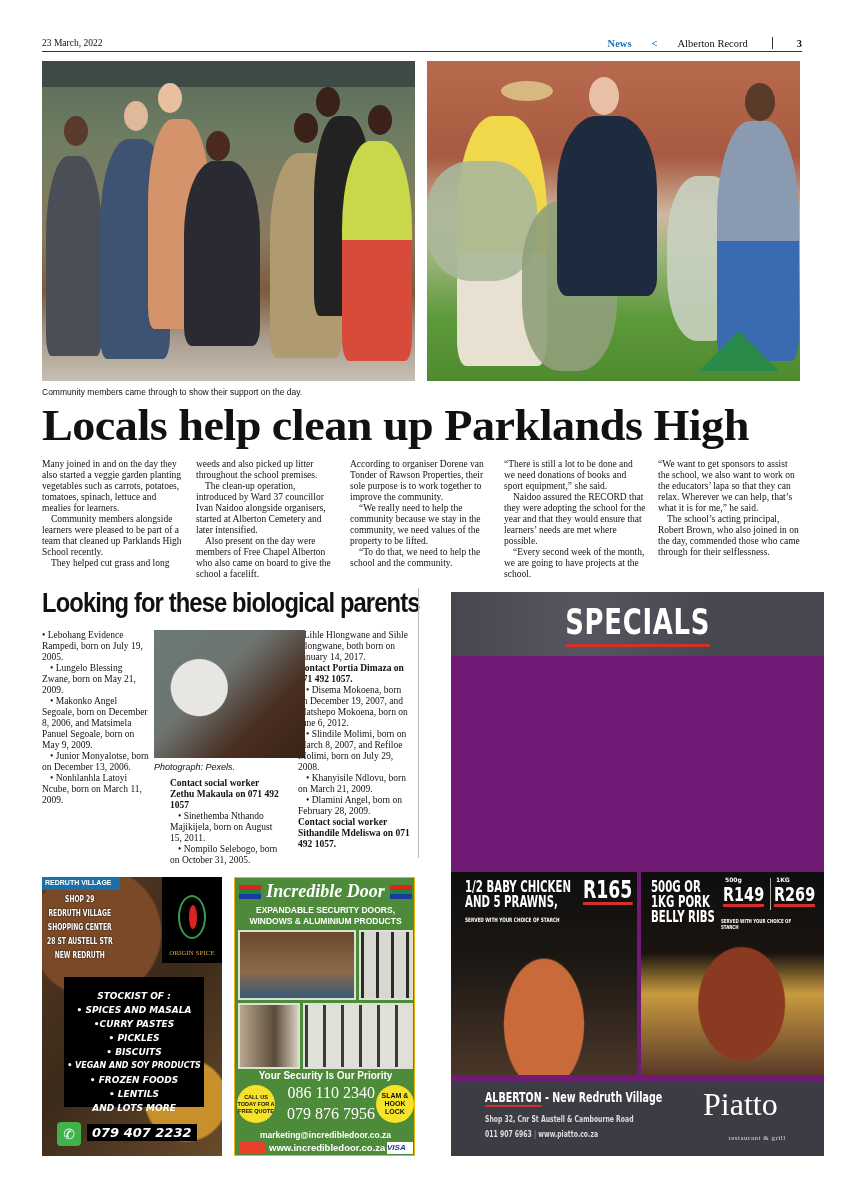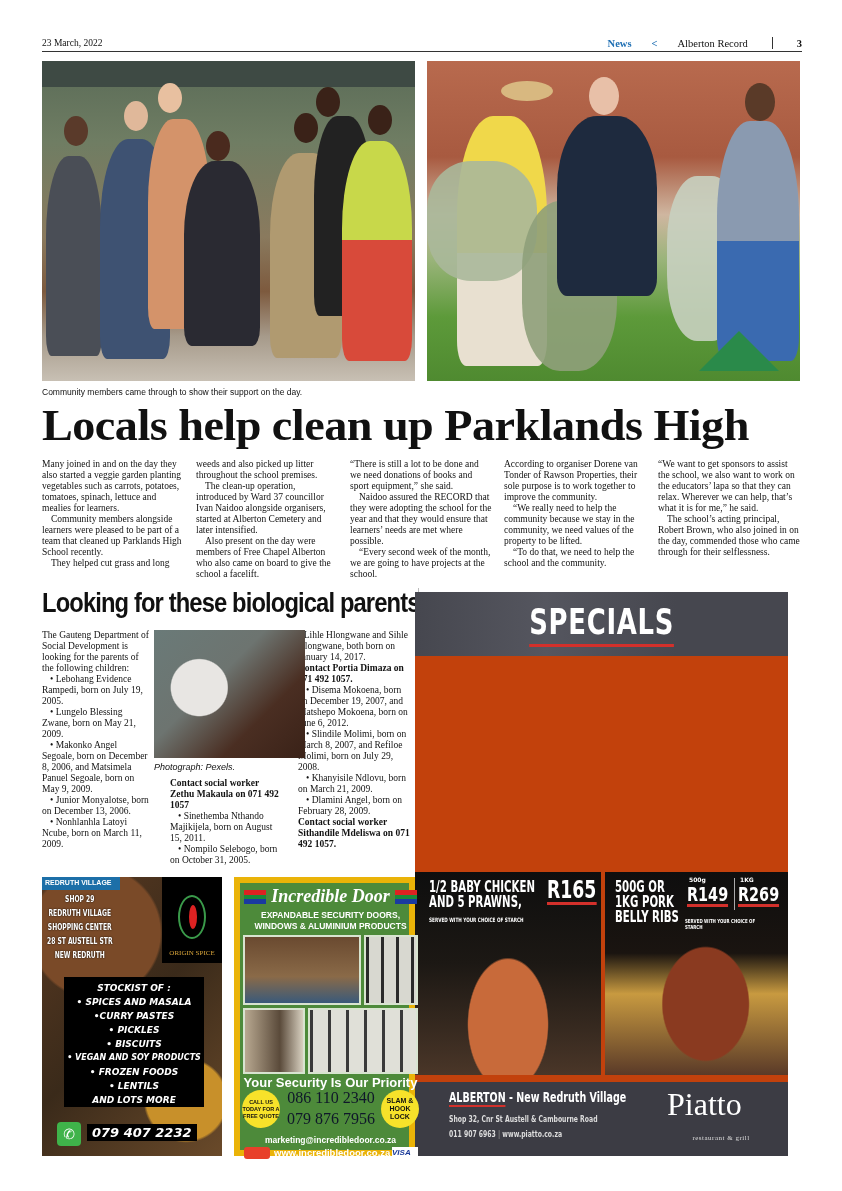--- a/index.html
+++ b/index.html
@@ -24,51 +24,51 @@
 .body-cols p+p{text-indent:9px}
 .sub-head{left:42px;top:588px;font-family:"Liberation Sans",sans-serif;font-size:27px;letter-spacing:-1px;transform:scaleX(.88);transform-origin:left}
 .vrule{left:418px;top:588px;width:1px;height:270px;background:#bbb}
 .parents{left:42px;top:630px;font-size:9.5px;line-height:11px}
 .pcol{position:absolute}
 .pcol p+p{text-indent:8px}
 .pcol b{font-weight:bold}
 .kid-photo{left:154px;top:630px;width:151px;height:128px;background:radial-gradient(circle at 30% 45%,#e8e6e3 0 22%,transparent 23%),linear-gradient(135deg,#6a7a78 0%,#6d7470 40%,#4a2e22 70%,#3a2218 100%)}
 .photo-cap{left:154px;top:762px;font-family:"Liberation Sans",sans-serif;font-style:italic;font-size:9px}
 
-.specials{left:415px;top:592px;width:373px;height:564px;background:#c2410c}
+.specials{left:451px;top:592px;width:373px;height:564px;background:#701a75}
 .sp-head{position:absolute;left:0;top:0;width:373px;height:64px;background:linear-gradient(90deg,#46474f 0%,#55565f 35%,#46474f 70%);display:flex;align-items:center;justify-content:center}
 .sp-title{font-family:"DejaVu Sans",sans-serif;font-weight:bold;color:#fff;font-size:36px;letter-spacing:1px;transform:scaleX(.72);border-bottom:3px solid #d3302b;padding-bottom:2px}
 .sp-main{position:absolute;left:0;top:68px;width:373px;height:208px;background:radial-gradient(ellipse at 45% 70%,#7a3a1e 0 25%,transparent 26%),radial-gradient(ellipse at 70% 40%,#e8b64a 0 18%,transparent 19%),linear-gradient(180deg,#0e0e0e 0%,#1a1512 50%,#3a2a22 100%)}
 .cond{font-family:"DejaVu Sans",sans-serif;font-weight:bold;color:#fff;transform-origin:left;display:block}
 .sp-item1{position:absolute;left:22px;top:10px;font-size:16px;transform:scaleX(.68)}
 .sp-sub{position:absolute;font-size:10px;transform:scaleX(.65)}
 .price{position:absolute;font-family:"DejaVu Sans",sans-serif;font-weight:bold;color:#fff;transform-origin:left;border-bottom:3px solid #d3302b;line-height:1}
 .sp-left{position:absolute;left:0;top:280px;width:186px;height:203px;background:radial-gradient(ellipse at 50% 75%,#c86a3a 0 30%,transparent 31%),linear-gradient(180deg,#0e0e0e 0%,#1c1814 45%,#4a3628 100%)}
 .sp-right{position:absolute;left:190px;top:280px;width:183px;height:203px;background:radial-gradient(ellipse at 55% 65%,#8a3a20 0 30%,transparent 31%),linear-gradient(180deg,#0e0e0e 0%,#1a1410 40%,#c89a40 60%,#5a3a28 100%)}
 .sp-foot{position:absolute;left:0;top:490px;width:373px;height:74px;background:#3c3c44}
 .beer{position:absolute;left:290px;top:90px;width:26px;height:92px;background:linear-gradient(90deg,#1f6a2a,#3fa04a,#1f6a2a);border-radius:8px 8px 3px 3px}
 
 .spice{left:42px;top:877px;width:180px;height:279px;background:radial-gradient(circle at 30% 20%,#7a4a28 0 25%,transparent 26%),radial-gradient(circle at 80% 80%,#c8902a 0 15%,transparent 16%),linear-gradient(135deg,#5a3a22,#3a2a1a 50%,#6a4a2a)}
 .spice-logo{position:absolute;left:0;top:0;width:78px;height:13px;background:#1c6fa8;color:#fff;font-family:"Liberation Sans",sans-serif;font-weight:bold;font-size:7px;padding:2px 3px}
 .spice-addr{position:absolute;left:4px;top:16px;width:90px;color:#fff;font-family:"DejaVu Sans",sans-serif;font-weight:bold;font-size:8px;line-height:14px;text-align:center;transform:scaleX(.75);transform-origin:left;text-shadow:0 0 2px #000}
 .spice-brand{position:absolute;left:120px;top:0;width:60px;height:86px;background:#000;display:flex;flex-direction:column;align-items:center;justify-content:flex-end;padding-bottom:6px}
 .spice-brand span{color:#d9a53a;font-size:7px;font-family:"Liberation Serif",serif}
-.spice-box{position:absolute;left:22px;top:100px;width:140px;height:130px;background:#000;color:#fff;font-family:"DejaVu Sans",sans-serif;font-weight:bold;font-style:italic;font-size:9px;line-height:14px;text-align:center;padding-top:4px}
+.spice-box{position:absolute;left:22px;top:100px;width:140px;height:130px;background:#000;color:#fff;font-family:"DejaVu Sans",sans-serif;font-weight:bold;font-style:italic;font-size:9px;line-height:14px;text-align:center;padding-top:12px}
 .spice-wa{position:absolute;left:15px;top:245px;width:24px;height:24px;background:#3fb34a;border-radius:4px;display:flex;align-items:center;justify-content:center;color:#fff;font-size:14px}
 .spice-phone{position:absolute;left:45px;top:247px;background:#000;color:#fff;font-family:"DejaVu Sans",sans-serif;font-weight:bold;font-style:italic;font-size:13px;padding:1px 5px}
 
-.door{left:234px;top:877px;width:181px;height:279px;background:#4d8a3a;border:6px solid #eab308}
+.door{left:234px;top:877px;width:181px;height:279px;background:#4d8a3a;border:1px solid #eab308}
 .door-title{position:absolute;left:0;top:3px;width:181px;text-align:center;color:#fff;font-family:"Liberation Serif",serif;font-style:italic;font-weight:bold;font-size:18px}
 .flag{position:absolute;top:7px;width:22px;height:14px;background:linear-gradient(180deg,#d22 0 33%,#fff 33% 38%,#1a8a3a 38% 62%,#fff 62% 67%,#1a3aa0 67%)}
 .door-sub{position:absolute;left:0;top:27px;width:181px;text-align:center;color:#fff;font-family:"Liberation Sans",sans-serif;font-weight:bold;font-size:8.5px;line-height:11px}
 .door-img{position:absolute;border:2px solid #d8e4d0}
-.door-priority{position:absolute;left:0;top:192px;width:181px;text-align:center;color:#fff;font-family:"Liberation Sans",sans-serif;font-weight:bold;font-size:13px}
+.door-priority{position:absolute;left:0;top:192px;width:181px;text-align:center;color:#fff;font-family:"Liberation Sans",sans-serif;font-weight:bold;font-size:10px}
 .door-call{position:absolute;left:2px;top:207px;width:38px;height:38px;background:#f7e22a;border-radius:50%;font-family:"Liberation Sans",sans-serif;font-weight:bold;font-size:5.5px;text-align:center;display:flex;align-items:center;justify-content:center;line-height:7px}
 .door-slam{position:absolute;left:141px;top:207px;width:38px;height:38px;background:#f7e22a;border-radius:50%;font-family:"Liberation Sans",sans-serif;font-weight:bold;font-size:7px;text-align:center;display:flex;align-items:center;justify-content:center;line-height:8px}
-.door-phone{position:absolute;left:42px;width:98px;text-align:center;color:#0f172a;font-family:"Liberation Serif",serif;font-size:16px}
+.door-phone{position:absolute;left:42px;width:98px;text-align:right;color:#ffffff;font-family:"Liberation Serif",serif;font-size:16px}
 .door-email{position:absolute;left:0;top:252px;width:181px;text-align:center;color:#fff;font-family:"Liberation Sans",sans-serif;font-size:8.5px;font-weight:bold}
 .door-web{position:absolute;left:34px;top:264px;color:#fff;font-family:"Liberation Sans",sans-serif;font-size:9.5px;font-weight:bold}
 .mc{position:absolute;left:4px;top:264px;width:26px;height:12px;background:#e8402a;border-radius:3px}
 .visa{position:absolute;left:152px;top:264px;width:26px;height:12px;background:#fff;color:#1a3a9a;font-family:"Liberation Sans",sans-serif;font-weight:bold;font-style:italic;font-size:8px;text-align:left;line-height:12px}
 </style>
 </head>
 <body>
 
 <div class="abs hdr-date">23 March, 2022</div>
 <div class="abs hdr-right">
@@ -117,40 +117,39 @@
     <p>Many joined in and on the day they also started a veggie garden planting vegetables such as carrots, potatoes, tomatoes, spinach, lettuce and mealies for learners.</p>
     <p>Community members alongside learners were pleased to be part of a team that cleaned up Parklands High School recently.</p>
     <p>They helped cut grass and long</p>
   </div>
   <div class="col">
     <p>weeds and also picked up litter throughout the school premises.</p>
     <p>The clean-up operation, introduced by Ward 37 councillor Ivan Naidoo alongside organisers, started at Alberton Cemetery and later intensified.</p>
     <p>Also present on the day were members of Free Chapel Alberton who also came on board to give the school a facelift.</p>
   </div>
   <div class="col">
+    <p>According to organiser Dorene van Tonder of Rawson Properties, their sole purpose is to work together to improve the community.</p>
+    <p>“We really need to help the community because we stay in the community, we need values of the property to be lifted.</p>
+    <p>“To do that, we need to help the school and the community.</p>
+  </div>
+  <div class="col">
     <p>“There is still a lot to be done and we need donations of books and sport equipment,” she said.</p>
     <p>Naidoo assured the RECORD that they were adopting the school for the year and that they would ensure that learners’ needs are met where possible.</p>
     <p>“Every second week of the month, we are going to have projects at the school.</p>
-  </div>
-  <div class="col">
-    <p>According to organiser Dorene van Tonder of Rawson Properties, their sole purpose is to work together to improve the community.</p>
-    <p>“We really need to help the community because we stay in the community, we need values of the property to be lifted.</p>
-    <p>“To do that, we need to help the school and the community.</p>
   </div>
   <div class="col">
     <p>“We want to get sponsors to assist the school, we also want to work on the educators’ lapa so that they can relax. Wherever we can help, that’s what it is for me,” he said.</p>
     <p>The school’s acting principal, Robert Brown, who also joined in on the day, commended those who came through for their selflessness.</p>
   </div>
 </div>
 
 <h2 class="abs sub-head">Looking for these biological parents</h2>
 <div class="abs vrule"></div>
 <div class="abs parents">
   <div class="pcol" style="left:0;top:0;width:108px">
-    <p>The Gauteng Department of Social Development is looking for the parents of the following children:</p>
     <p>• Lebohang Evidence Rampedi, born on July 19, 2005.</p>
     <p>• Lungelo Blessing Zwane, born on May 21, 2009.</p>
     <p>• Makonko Angel Segoale, born on December 8, 2006, and Matsimela Panuel Segoale, born on May 9, 2009.</p>
     <p>• Junior Monyalotse, born on December 13, 2006.</p>
     <p>• Nonhlanhla Latoyi Ncube, born on March 11, 2009.</p>
   </div>
   <div class="pcol" style="left:128px;top:148px;width:112px">
     <p><b>Contact social worker Zethu Makaula on 071 492 1057</b></p>
     <p>• Sinethemba Nthando Majikijela, born on August 15, 2011.</p>
     <p>• Nompilo Selebogo, born on October 31, 2005.</p>

